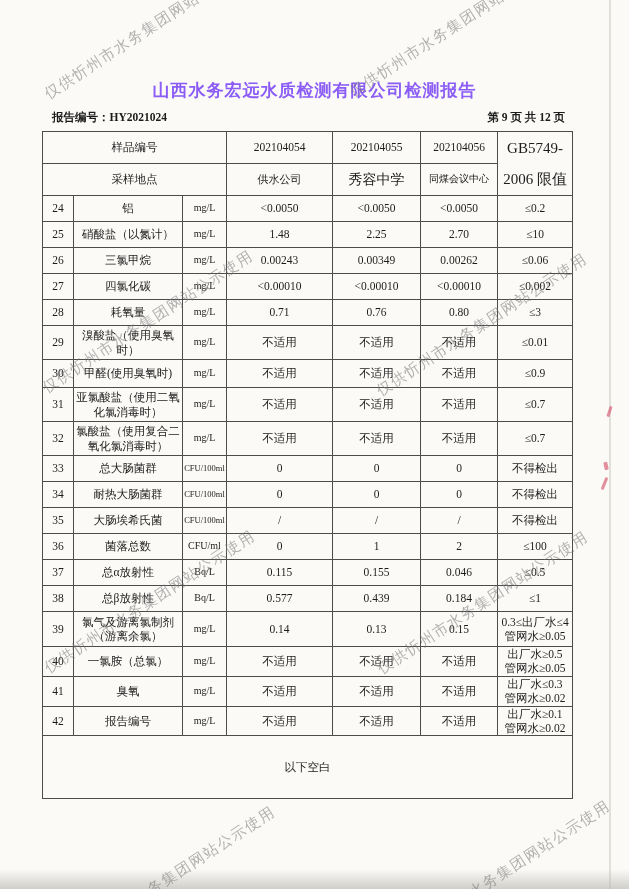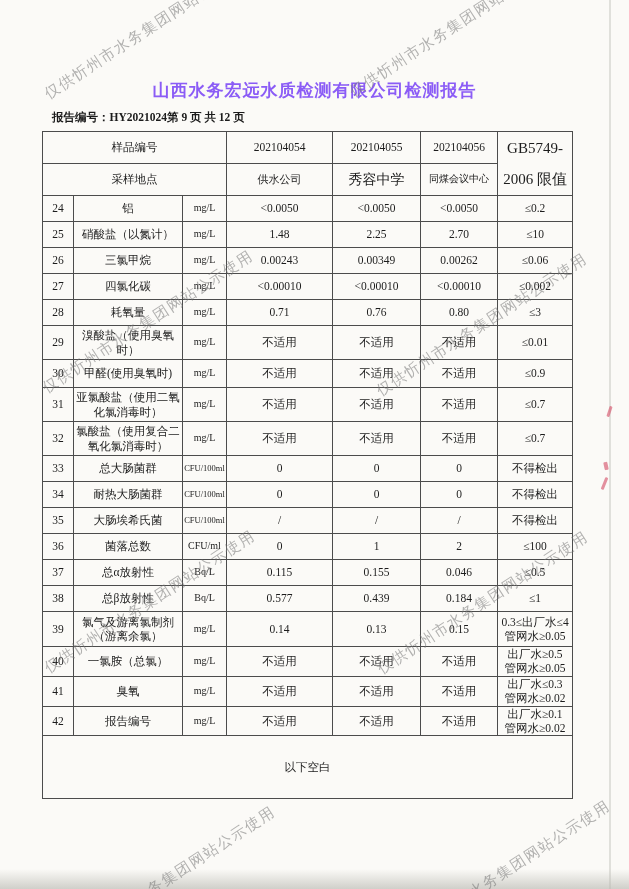--- a/index.html
+++ b/index.html
@@ -8,21 +8,21 @@
     background:#fbfaf7; overflow:hidden;
     font-family:"Liberation Serif",serif; color:#1e1e1e;
   }
   .title{
     position:absolute; top:79px; left:0; width:100%;
     text-align:center; font-family:"Liberation Sans",sans-serif;
     font-weight:bold; font-size:17px; letter-spacing:1px; color:#8b5cf6;
   }
   .meta{
     position:absolute; top:110px; left:52px; right:64px;
-    display:flex; justify-content:flex-start;
+    display:flex; justify-content:space-between;
     font-size:11.5px; font-weight:600; color:#1b1b1b;
   }
   table.report{
     position:absolute; left:42px; top:131px; width:530px;
     border-collapse:collapse; table-layout:fixed;
     font-family:"Liberation Serif",serif;
   }
   table.report td{
     border:1px solid #4c4c4c; text-align:center; vertical-align:middle;
     font-size:11.5px; color:#1c1c1c; padding:0; line-height:1.25;

